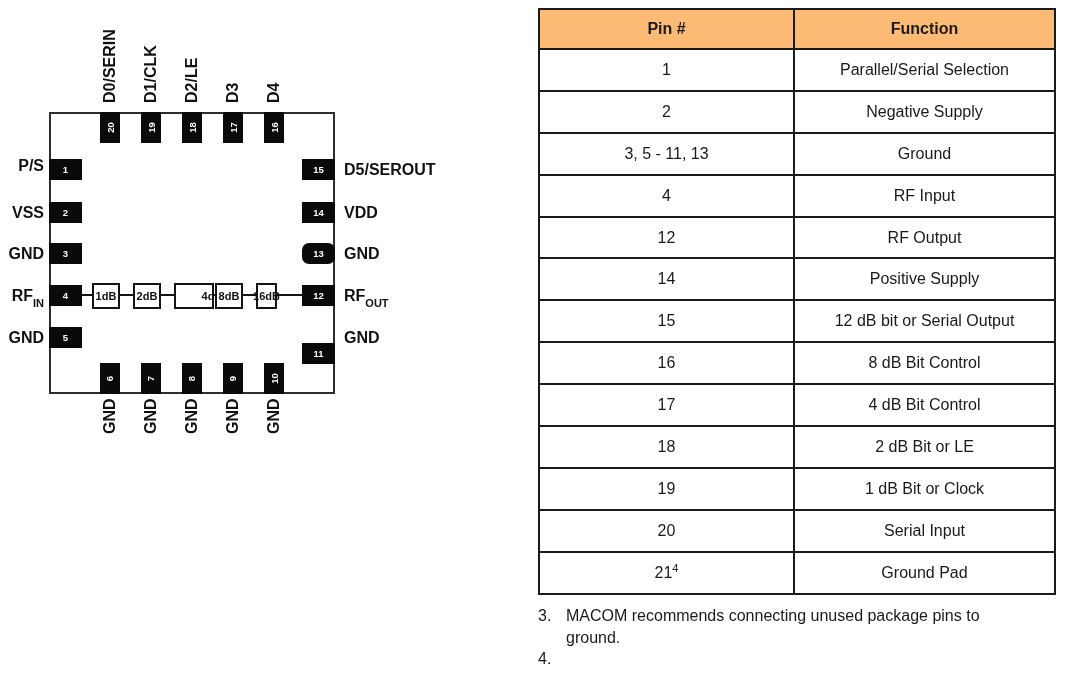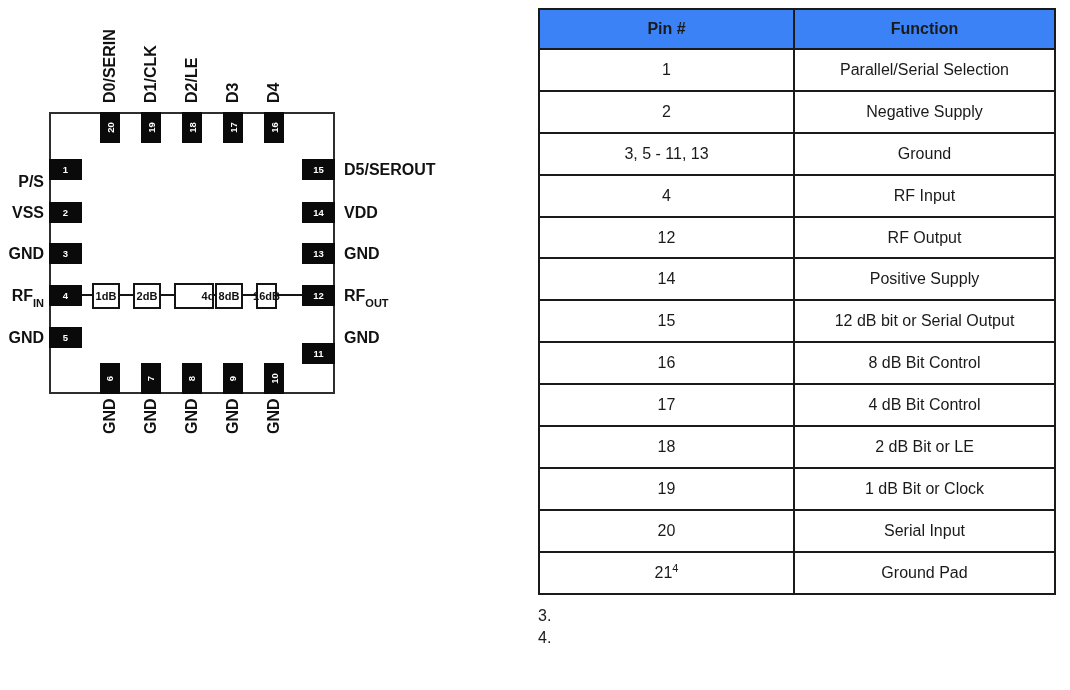--- a/index.html
+++ b/index.html
@@ -40,21 +40,21 @@
   }
   
   .pin-table {
     position:absolute; left:538px; top:8px; width:516px;
     border-collapse:collapse; table-layout:fixed;
   }
   .pin-table th, .pin-table td {
     border:2px solid #1a1a1a; text-align:center; vertical-align:middle;
     font-size:16px; padding:0;
   }
-  .pin-table th { height:38px; background:#3b82f6; font-weight:bold; }
+  .pin-table th { height:38px; background:#fdba74; font-weight:bold; }
   .pin-table td { height:39.9px; font-weight:normal; }
   .pin-table col.c1 { width:255px; }
   .pin-table col.c2 { width:261px; }
   .pin-table sup { font-size:11px; }
   
   .notes { position:absolute; left:538px; top:605px; width:500px; }
   .note { display:flex; font-size:16px; line-height:21.5px; }
   .note .n { width:28px; flex:0 0 28px; }
   .note .t { width:440px; flex:0 0 440px; }
 </style>
@@ -129,31 +129,31 @@
   <div class="pad h" style="left:49px; top:327px;">
       <span>5</span>
     </div>
 
   <div class="pad h" style="left:302px; top:159px;">
       <span>15</span>
     </div>
   <div class="pad h" style="left:302px; top:202px;">
       <span>14</span>
     </div>
-  <div class="pad h" style="left:302px; top:243px;">
+  <div class="pad h" style="left:302px; top:243px;border-radius:7px;">
       <span>13</span>
     </div>
   <div class="pad h" style="left:302px; top:285px;">
       <span>12</span>
     </div>
   <div class="pad h" style="left:302px; top:343px;">
       <span>11</span>
     </div>
 
-  <div class="sidelabel l" style="top:172px;"><span>P/S</span></div>
+  <div class="sidelabel l" style="top:156px;"><span>P/S</span></div>
   <div class="sidelabel l" style="top:203px;"><span>VSS</span></div>
   <div class="sidelabel l" style="top:244px;"><span>GND</span></div>
   <div class="sidelabel l" style="top:286px;"><span>RF</span><sub>IN</sub></div>
   <div class="sidelabel l" style="top:328px;"><span>GND</span></div>
 
   <div class="sidelabel r" style="top:160px;"><span>D5/SEROUT</span></div>
   <div class="sidelabel r" style="top:203px;"><span>VDD</span></div>
   <div class="sidelabel r" style="top:244px;"><span>GND</span></div>
   <div class="sidelabel r" style="top:286px;"><span>RF</span><sub>OUT</sub></div>
   <div class="sidelabel r" style="top:328px;"><span>GND</span></div>
@@ -232,17 +232,18 @@
   <tr>
     <td><span>21</span><sup>4</sup></td>
     <td>Ground Pad</td>
   </tr>
 </tbody>
   </table>
 
 <div class="notes">
   <div class="note">
     <span class="n">3.</span>
+    <span class="t">MACOM recommends connecting unused package pins to ground.</span>
   </div>
   <div class="note">
     <span class="n">4.</span>
   </div>
 </div>
 
 </body></html>

